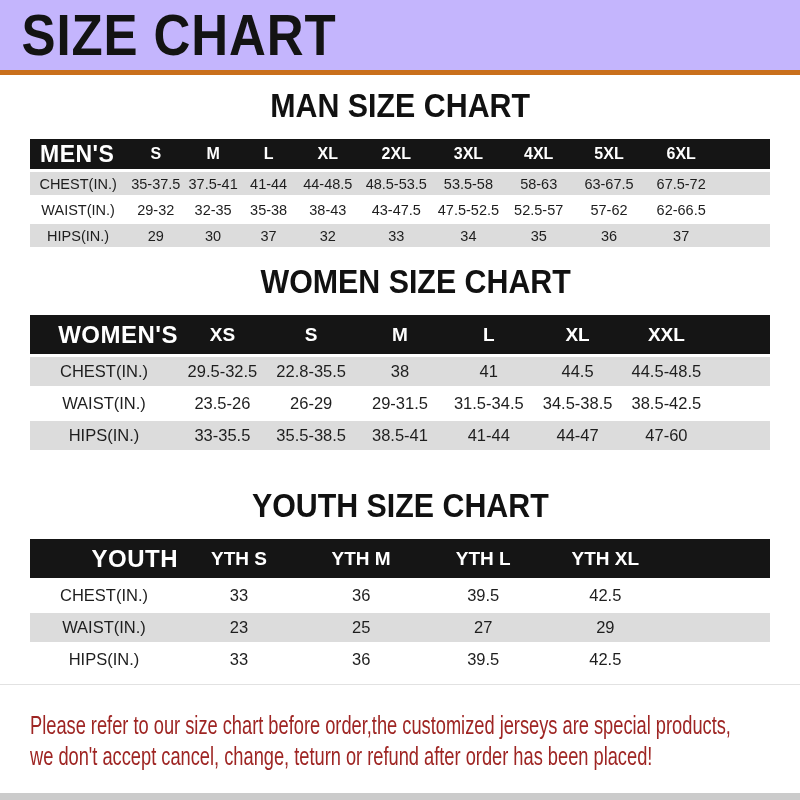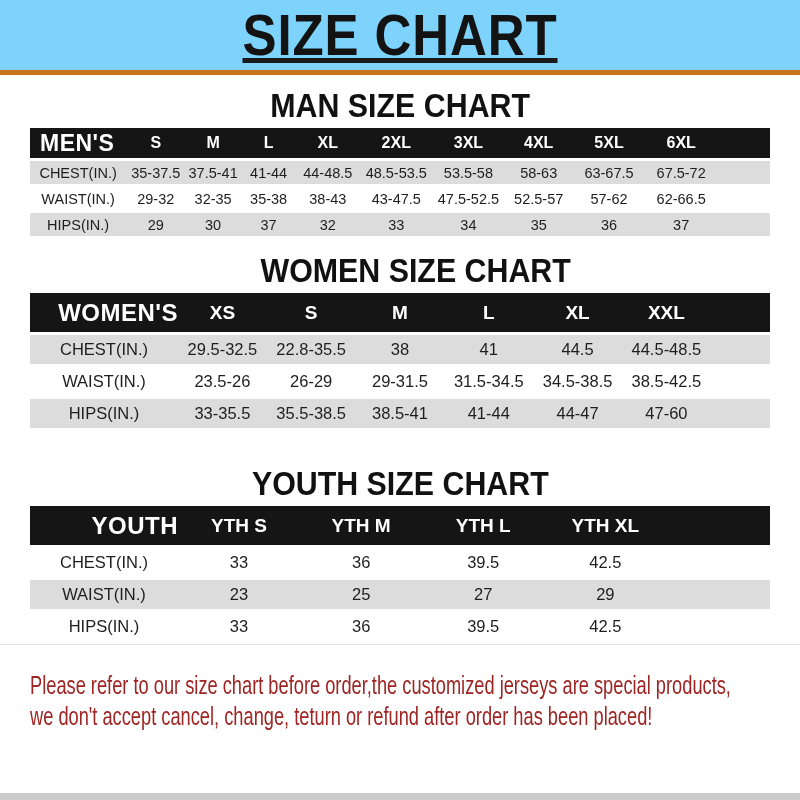--- a/index.html
+++ b/index.html
@@ -4,40 +4,40 @@
 <style>
   html,body{margin:0;padding:0;}
   body{
     width:800px;height:800px;overflow:hidden;position:relative;
     background:#ffffff;
     font-family:"Liberation Sans","DejaVu Sans",sans-serif;
     color:#1a1a1a;
   }
   
   .banner{
-    height:70px;background:#7dd3fc;border-bottom:5px solid #C9701C;
-    display:flex;align-items:center;justify-content:center;text-decoration:underline;
+    height:70px;background:#c4b5fd;border-bottom:5px solid #C9701C;
+    display:flex;align-items:center;
   }
   .banner-title{
     display:inline-block;transform:scaleX(0.88);
     font-size:58px;font-weight:800;letter-spacing:1px;color:#131313;
     line-height:1;
   }
   
   .sec-title{
-    text-align:center;margin:5px;font-weight:800;color:#111;
+    text-align:center;margin:16px;font-weight:800;color:#111;
     font-size:33px;line-height:34px;
   }
   .sec-title .tin{display:inline-block;transform:scaleX(0.92);white-space:nowrap;}
   .t1{margin-top:14px;}
   .t2{margin-top:15px;padding-left:32px;}
   .t3{margin-top:36px;}
   
   table.size-table{
-    width:740px;margin:0 auto;border-collapse:collapse;table-layout:fixed;
+    width:740px;margin:7px auto;border-collapse:collapse;table-layout:fixed;
   }
   .m1{margin-top:18px;}
   .m2{margin-top:20px;}
   .m3{margin-top:17px;}
   .size-table thead th{
     background:#151515;color:#ffffff;font-weight:700;text-align:center;
     border-bottom:3px solid #ffffff;padding:0;
   }
   .men thead th{height:30px;font-size:16px;}
   .women thead th,.youth thead th{height:39px;font-size:19px;}

